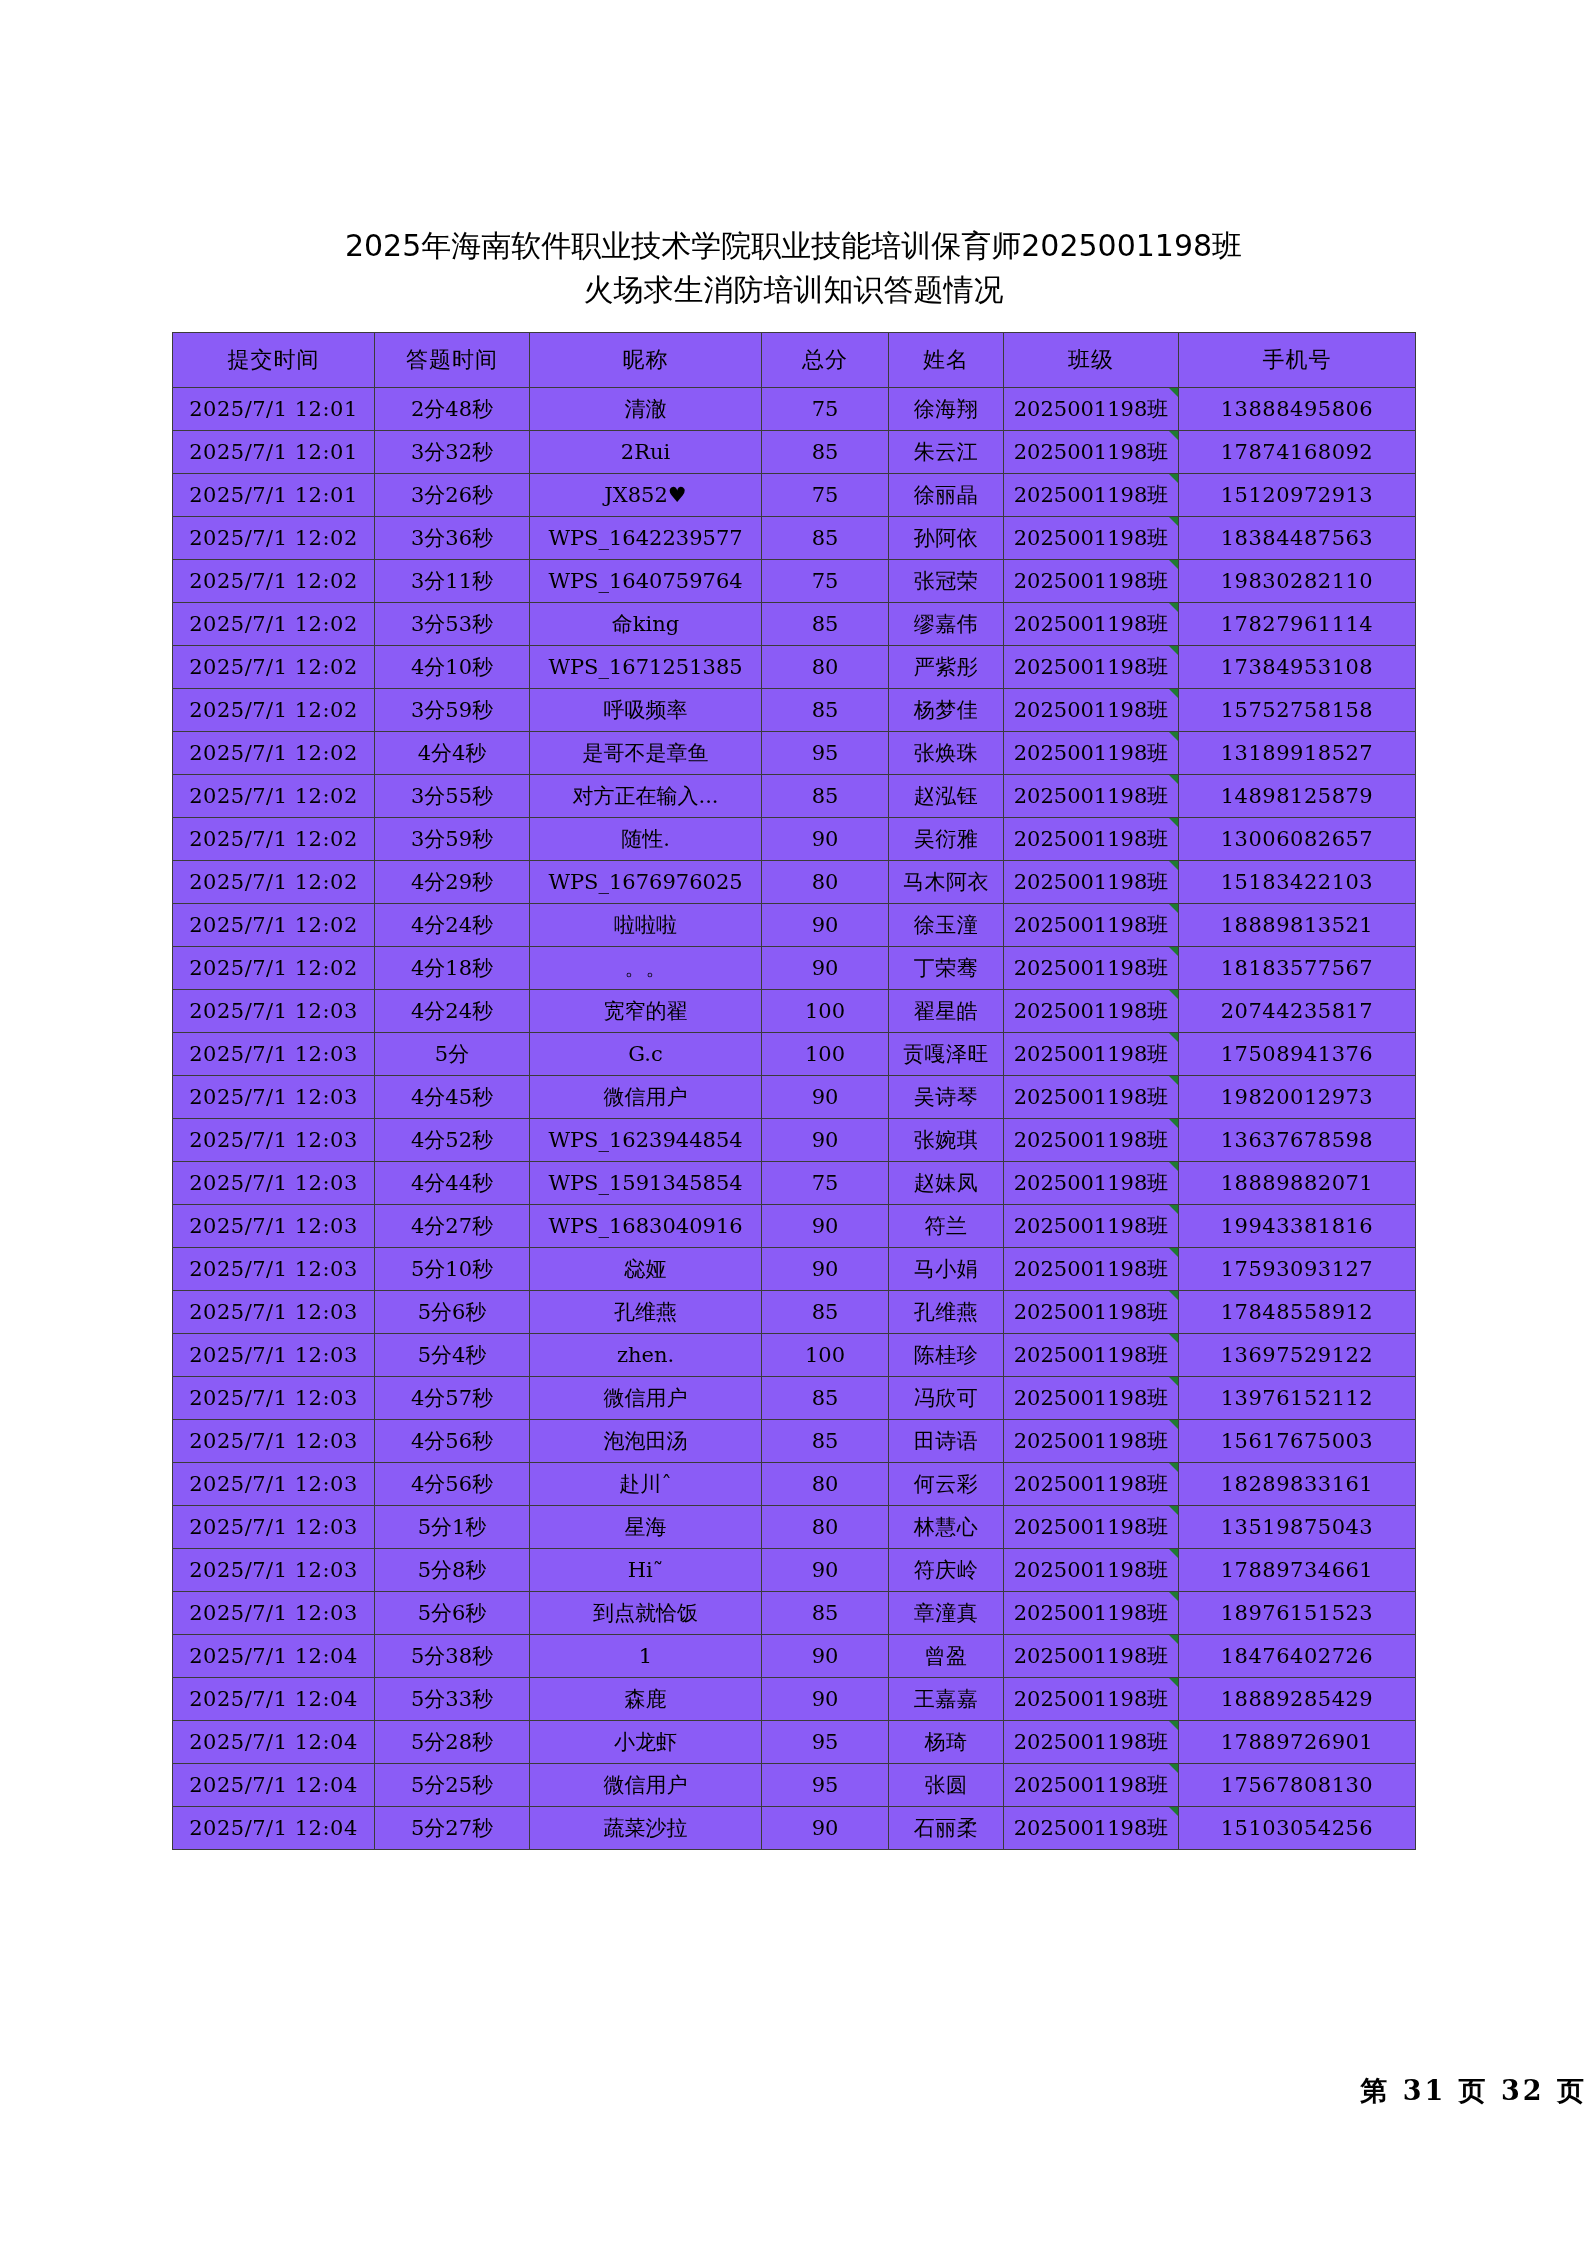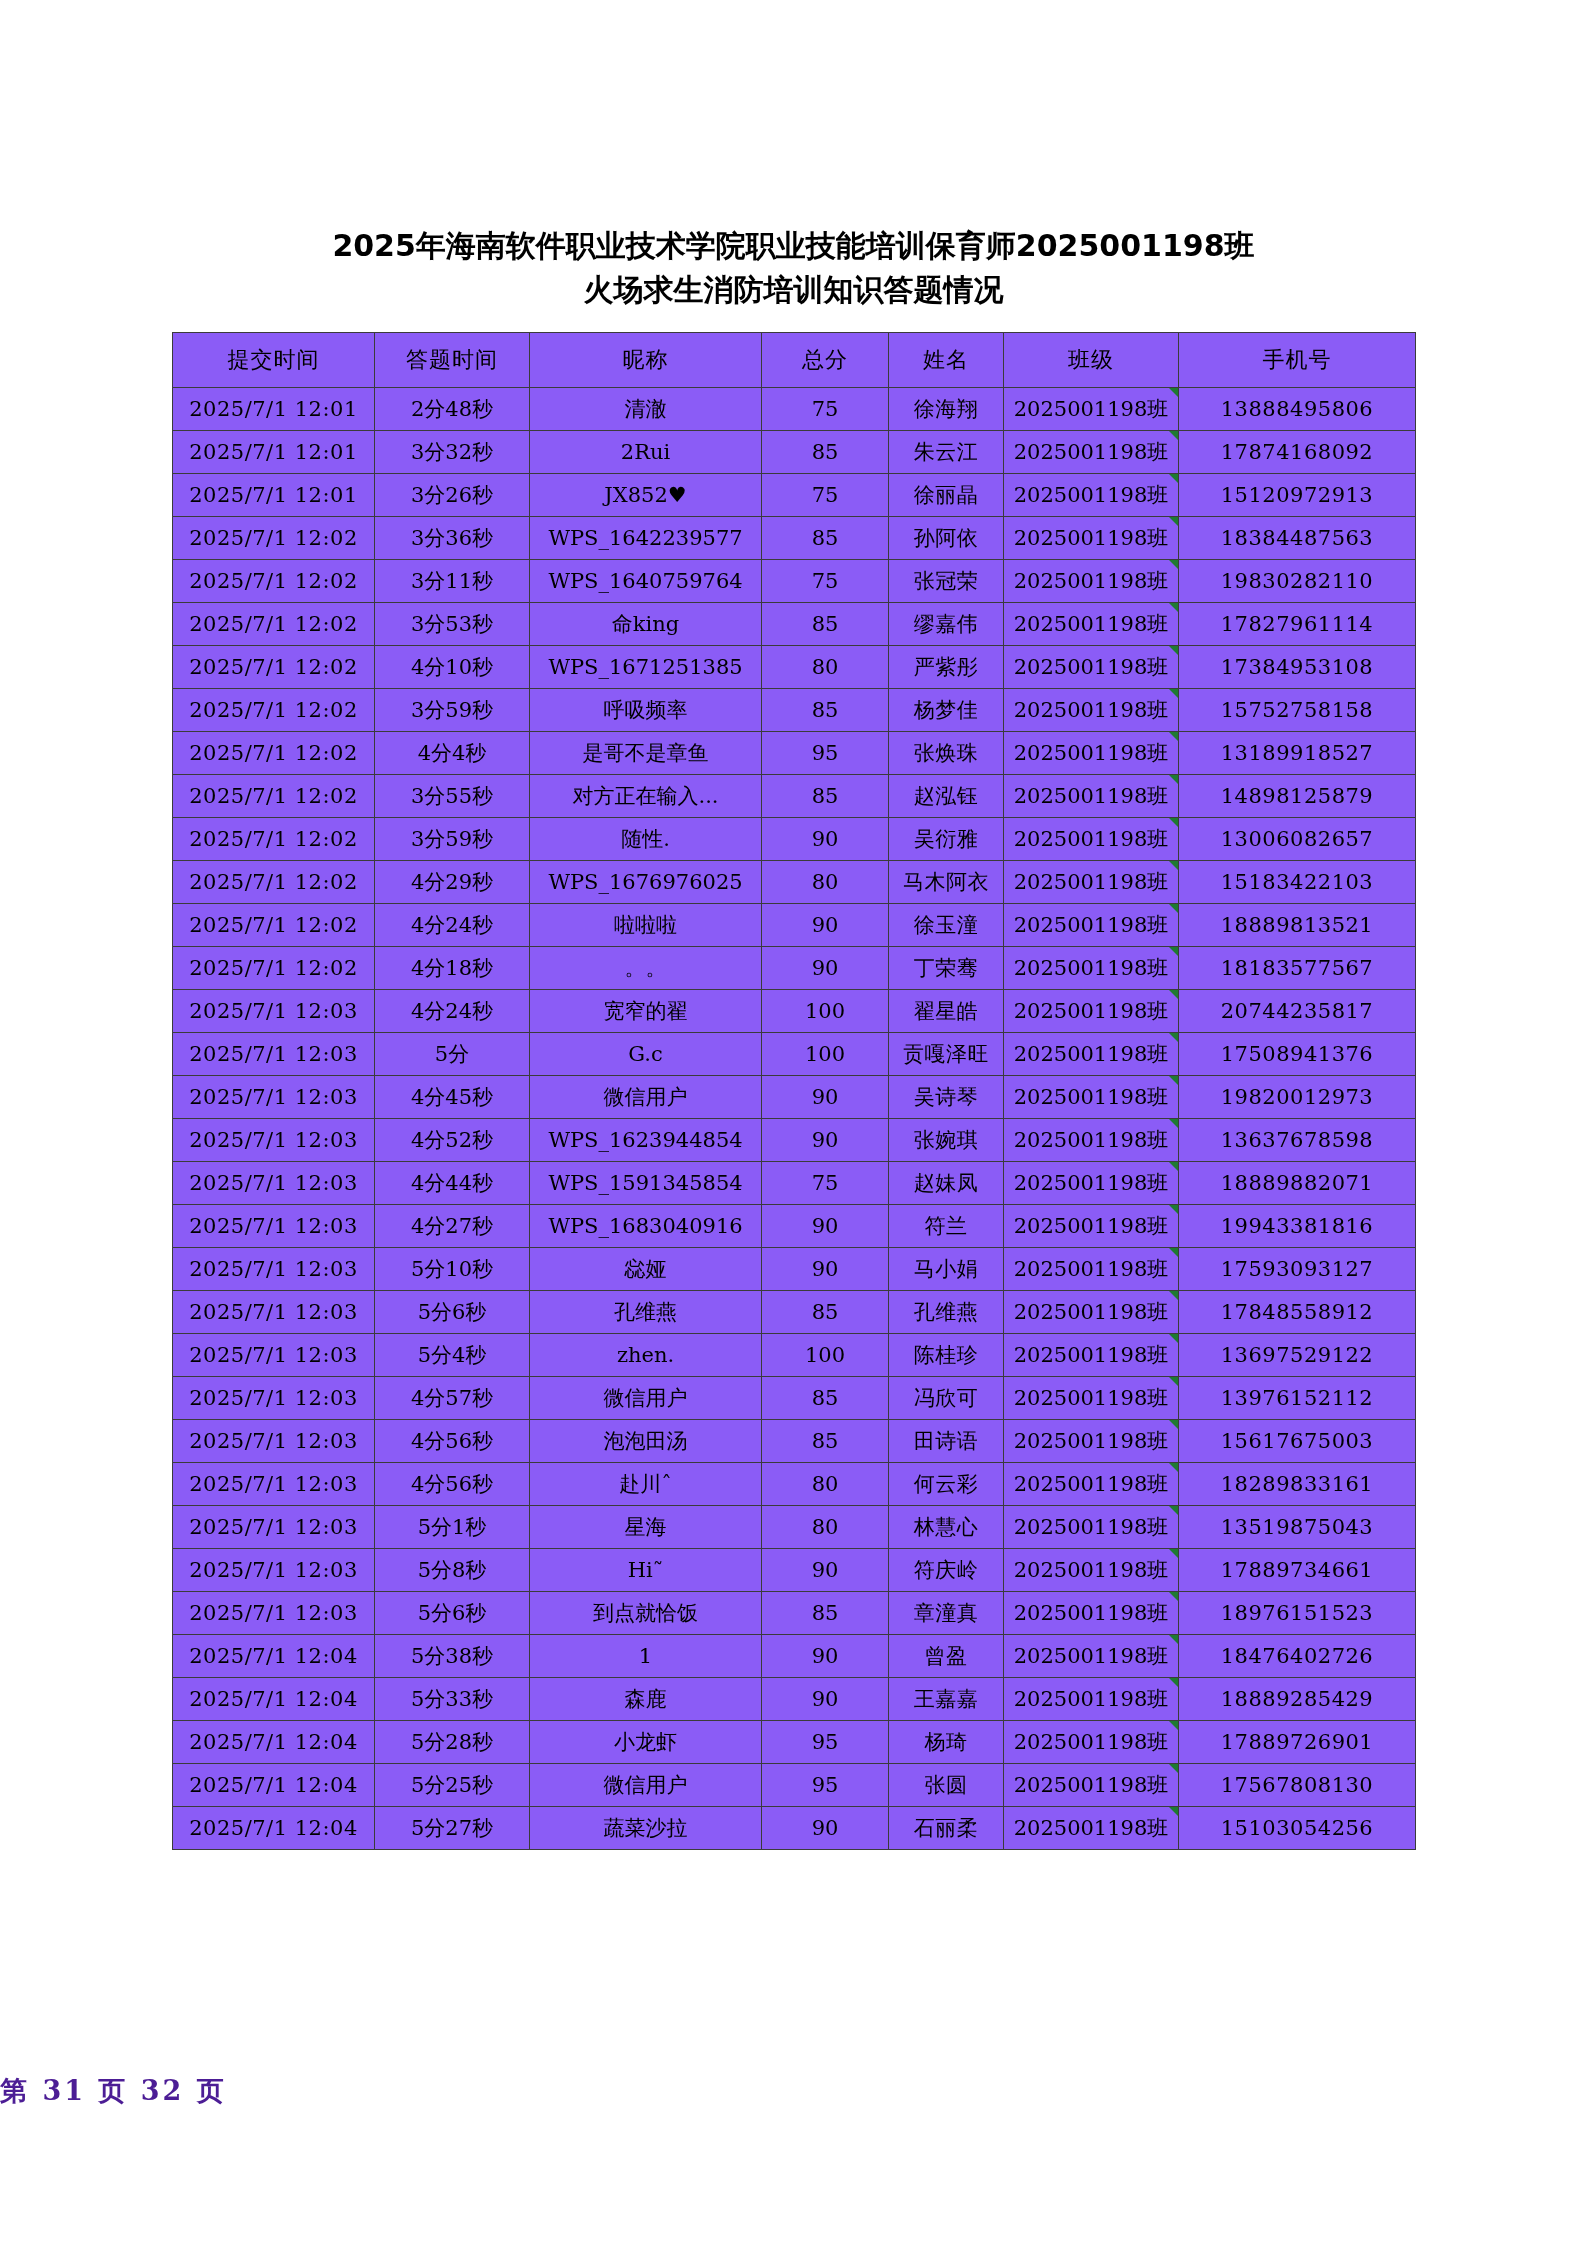--- a/index.html
+++ b/index.html
@@ -23,21 +23,21 @@
   .sheet {
     position: absolute;
     left: 172px;
     top: 202px;
     width: 1243px;
     background: #ffffff;
   }
   .doc-title {
     text-align: center;
     font-family: "DejaVu Sans", "Liberation Sans", sans-serif;
-    font-weight: bold;
+    font-weight: normal;
     font-size: 30px;
     line-height: 44px;
     letter-spacing: 0px;
     color: #000000;
     padding: 22px 4px 20px 4px;
     box-sizing: border-box;
   }
   .doc-title .tline { display: block; white-space: nowrap; }
 
   table.grid {
@@ -93,26 +93,26 @@
     border-style: solid;
     border-width: 0 9px 9px 0;
     border-color: transparent #1f7a32 transparent transparent;
   }
 
   .footer {
     position: absolute;
     left: 0;
     right: 0;
     top: 2073px;
-    text-align: left;
+    text-align: right;
     font-family: "DejaVu Serif", "Liberation Serif", serif;
     font-size: 27px;
     font-weight: bold;
     letter-spacing: 3px;
-    color: #4c1d95;
+    color: #000000;
   }
 </style>
 </head>
 <body>
 
 <div class="page">
 
   <div class="sheet">
 
     <div class="doc-title">

